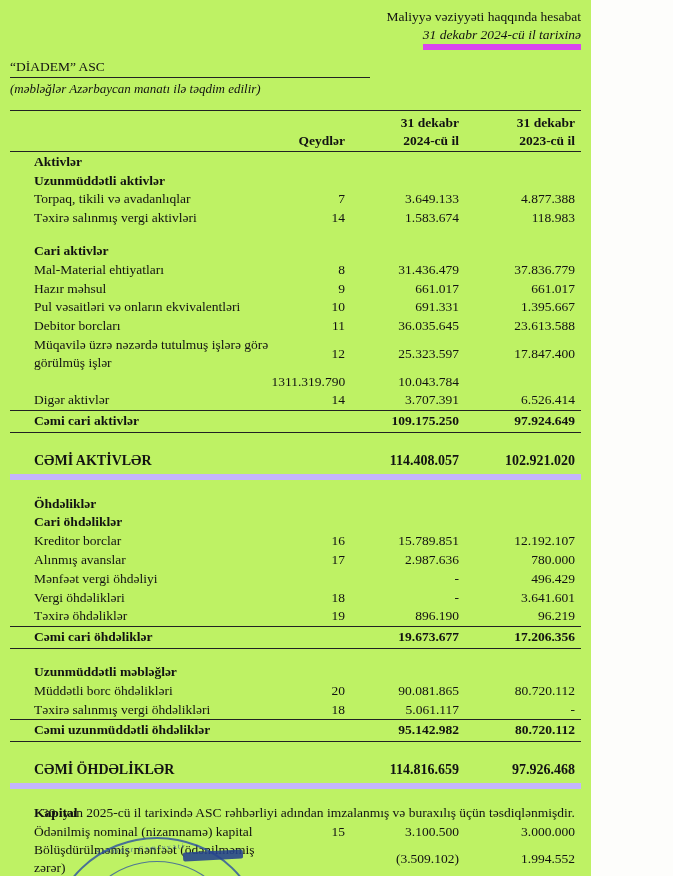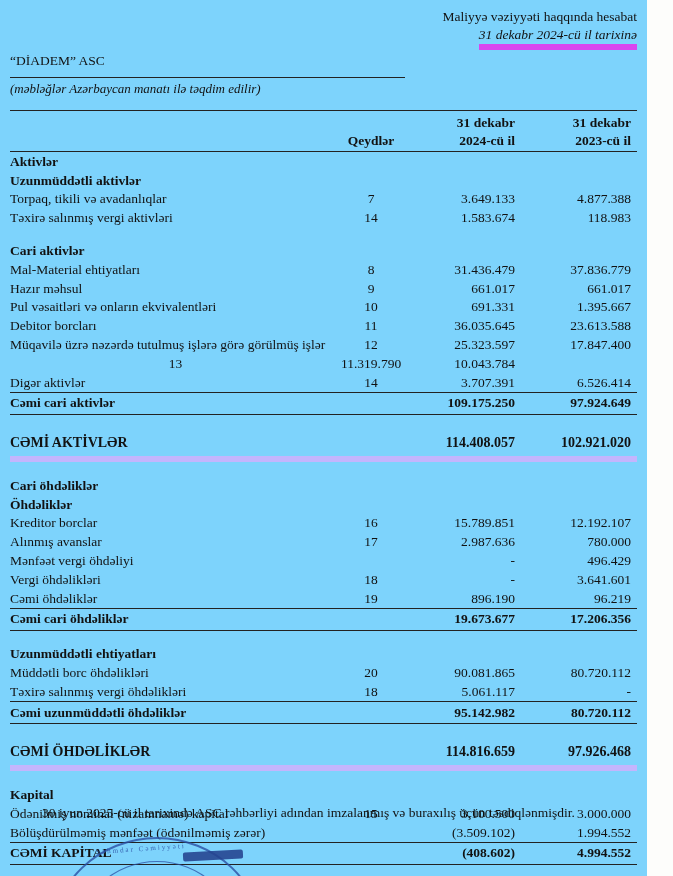--- a/index.html
+++ b/index.html
@@ -4,34 +4,34 @@
 <style>
   * { box-sizing: border-box; margin: 0; padding: 0; }
   html, body { width: 673px; height: 876px; }
   body {
     font-family: "Liberation Serif", "DejaVu Serif", serif;
     background: #fdfdfb;
     color: #121212;
   }
   .page {
     position: relative;
-    width: 647px;
+    width: 591px;
     height: 876px;
     overflow: hidden;
     padding: 8px 10px 0 10px;
-    background: #7dd3fc;
+    background: #bef264;
   }
   
   .header-right { text-align: right; font-size: 13.5px; line-height: 1.3; }
   .header-right .ul { display: inline-block; border-bottom: 6px solid #d946ef; padding-bottom: 1px; font-style: italic; }
   .company-row {
-    margin-top: 3px;
+    margin-top: 9px;
     width: 63%;
     border-bottom: 1px solid #222;
-    padding-bottom: 8px;
+    padding-bottom: 2px;
     font-size: 13.5px;
   }
   .currency-note { font-style: italic; font-size: 13px; margin-top: 3px; }
 
   
   .table { margin-top: 13px; border-top: 1px solid #222; }
   .thead {
     display: grid;
     grid-template-columns: 1fr 60px 120px 116px;
     border-bottom: 1px solid #222;
@@ -43,22 +43,22 @@
   }
   .trow {
     display: grid;
     grid-template-columns: 1fr 60px 120px 116px;
     font-size: 13.5px;
     line-height: 1.32;
     align-items: center;
     padding: 0.5px 0;
   }
   .cell { min-height: 1px; }
-  .c-label { text-align: left; padding-right: 4px; }
-  .c-note { text-align: center; }
+  .c-label { text-align: left; padding-right: 4px; margin-left: 24px; }
+  .c-note { text-align: right; }
   .c-val { text-align: right; padding-right: 6px; }
   .section { font-weight: bold; }
   .total {
     font-weight: bold;
     border-top: 1px solid #222;
     border-bottom: 1px solid #222;
     padding: 1.5px 0;
   }
   .grand {
     font-weight: bold;
@@ -217,27 +217,27 @@
         </div>
         <div class="spacer"></div>
         <div class="trow grand">
           <div class="cell c-label">CƏMİ AKTİVLƏR</div>
           <div class="cell c-note"></div>
           <div class="cell c-val">114.408.057</div>
           <div class="cell c-val">102.921.020</div>
         </div>
         <div class="spacer"></div>
         <div class="trow section">
+          <div class="cell c-label">Öhdəliklər</div>
+          <div class="cell c-note"></div>
+          <div class="cell c-val"></div>
+          <div class="cell c-val"></div>
+        </div>
+        <div class="trow section">
           <div class="cell c-label">Cari öhdəliklər</div>
-          <div class="cell c-note"></div>
-          <div class="cell c-val"></div>
-          <div class="cell c-val"></div>
-        </div>
-        <div class="trow section">
-          <div class="cell c-label">Öhdəliklər</div>
           <div class="cell c-note"></div>
           <div class="cell c-val"></div>
           <div class="cell c-val"></div>
         </div>
         <div class="trow item">
           <div class="cell c-label">Kreditor borclar</div>
           <div class="cell c-note">16</div>
           <div class="cell c-val">15.789.851</div>
           <div class="cell c-val">12.192.107</div>
         </div>
@@ -253,34 +253,34 @@
           <div class="cell c-val">-</div>
           <div class="cell c-val">496.429</div>
         </div>
         <div class="trow item">
           <div class="cell c-label">Vergi öhdəlikləri</div>
           <div class="cell c-note">18</div>
           <div class="cell c-val">-</div>
           <div class="cell c-val">3.641.601</div>
         </div>
         <div class="trow item">
-          <div class="cell c-label">Cəmi öhdəliklər</div>
+          <div class="cell c-label">Təxirə öhdəliklər</div>
           <div class="cell c-note">19</div>
           <div class="cell c-val">896.190</div>
           <div class="cell c-val">96.219</div>
         </div>
         <div class="trow total">
           <div class="cell c-label">Cəmi cari öhdəliklər</div>
           <div class="cell c-note"></div>
           <div class="cell c-val">19.673.677</div>
           <div class="cell c-val">17.206.356</div>
         </div>
         <div class="spacer"></div>
         <div class="trow section">
-          <div class="cell c-label">Uzunmüddətli ehtiyatları</div>
+          <div class="cell c-label">Uzunmüddətli məbləğlər</div>
           <div class="cell c-note"></div>
           <div class="cell c-val"></div>
           <div class="cell c-val"></div>
         </div>
         <div class="trow item">
           <div class="cell c-label">Müddətli borc öhdəlikləri</div>
           <div class="cell c-note">20</div>
           <div class="cell c-val">90.081.865</div>
           <div class="cell c-val">80.720.112</div>
         </div>

